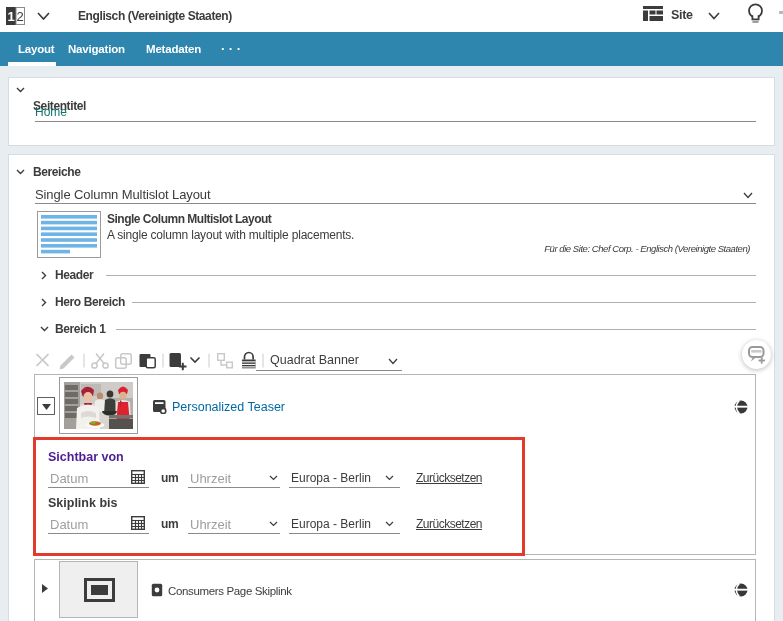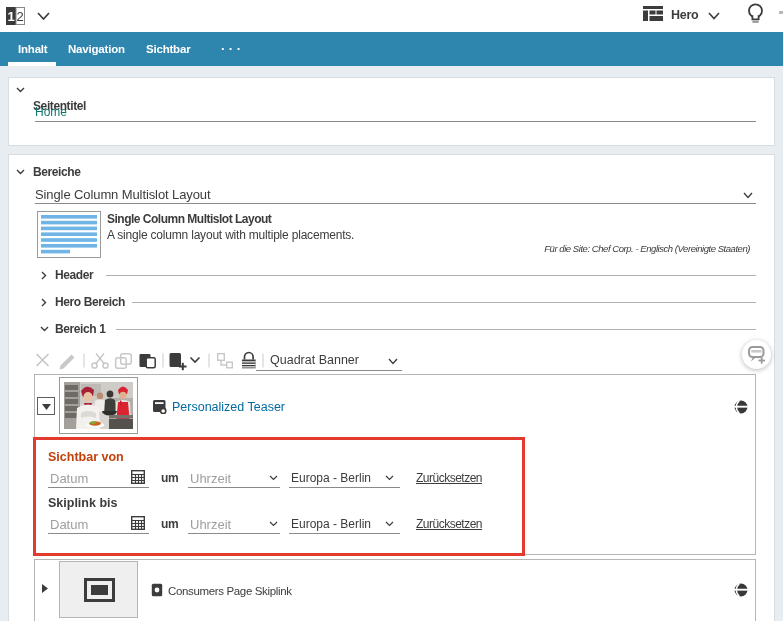--- a/index.html
+++ b/index.html
@@ -19,42 +19,43 @@
 <div id="topbar">
   <svg class="abs" style="left:6px;top:7px" width="19" height="18" viewBox="0 0 19 18">
     <rect x="0" y="0" width="10" height="18" fill="#3a3a3a"></rect>
     <rect x="10" y="0.5" width="8.5" height="17" fill="#fff" stroke="#8a8a8a"></rect>
     <text x="5" y="14" font-size="13" font-weight="bold" fill="#fff" text-anchor="middle">1</text>
     <text x="14.2" y="14" font-size="13" fill="#3a3a3a" text-anchor="middle">2</text>
   </svg>
   <svg class="abs" style="left:37px;top:12px" width="13" height="8" viewBox="0 0 13 8">
       <polyline points="1,1 6.5,7 12,1" fill="none" stroke="#3c3c3c" stroke-width="1.7"></polyline>
     </svg>
+  <div class="abs bold" style="left:78px;top:9px;font-size:12px;letter-spacing:-0.4px;color:#3c3c3c">Englisch (Vereinigte Staaten)</div>
   <svg class="abs" style="left:643px;top:6px" width="20" height="15" viewBox="0 0 20 15">
     <rect x="0" y="0" width="20" height="3" fill="#3c3c3c"></rect>
     <rect x="0" y="4.5" width="5" height="10.5" fill="#3c3c3c"></rect>
     <rect x="6.5" y="4.5" width="6" height="4" fill="#3c3c3c"></rect>
     <rect x="13.5" y="4.5" width="6.5" height="4" fill="#3c3c3c"></rect>
     <rect x="6.5" y="10" width="13.5" height="5" fill="#3c3c3c"></rect>
   </svg>
-  <div class="abs bold" style="left:671px;top:8px;font-size:12.5px;letter-spacing:-0.3px;color:#3c3c3c">Hero</div>
+  <div class="abs bold" style="left:671px;top:8px;font-size:12.5px;letter-spacing:-0.3px;color:#3c3c3c">Site</div>
   <svg class="abs" style="left:708px;top:12px" width="12" height="8" viewBox="0 0 12 8">
       <polyline points="1,1 6,6.5 11,1" fill="none" stroke="#3c3c3c" stroke-width="1.6"></polyline>
     </svg>
   <svg class="abs" style="left:747px;top:3px" width="17" height="21" viewBox="0 0 17 21">
     <circle cx="8.5" cy="7.8" r="6.5" fill="none" stroke="#3c3c3c" stroke-width="1.8"></circle>
     <path d="M5.4 12.2 L5.4 16.4 L11.6 16.4 L11.6 12.2" fill="#fff" stroke="#3c3c3c" stroke-width="1.8"></path>
     <line x1="5.4" y1="18.8" x2="11.6" y2="18.8" stroke="#9a9a9a" stroke-width="2.2"></line>
   </svg>
   <div class="abs" style="left:779px;top:11px;width:4px;height:3px;background:#b9b9b9"></div>
 </div>
 <div id="tabbar">
-  <div class="tab" style="left:18px">Inhalt</div>
+  <div class="tab" style="left:18px">Layout</div>
   <div class="tab" style="left:68px">Navigation</div>
-  <div class="tab" style="left:146px">Sichtbar</div>
+  <div class="tab" style="left:146px">Metadaten</div>
   <div class="tab" style="left:221px;letter-spacing:3.5px;font-size:13px">···</div>
 </div>
 <div id="underline"></div>
 
 <div class="card" style="top:77px;height:69px;">
   <svg class="abs" style="left:7px;top:9px" width="9" height="6" viewBox="0 0 9 6">
       <polyline points="1,1 4.5,4.5 8,1" fill="none" stroke="#3c3c3c" stroke-width="1.4"></polyline>
     </svg>
   <div class="abs lbl" style="left:24px;top:5px;margin-top:16px;">Seitentitel</div>
   <div class="abs" style="left:26px;top:27px;font-size:12px;color:#0f766e">Home</div>
@@ -228,21 +229,21 @@
   <div class="abs" style="left:163px;top:245px;font-size:12.5px;color:#0369a1">Personalized Teaser</div>
 
   <svg class="abs" style="left:725px;top:245px" width="14" height="14" viewBox="0 0 14 14">
     <circle cx="7" cy="7" r="6.5" fill="#38383a"></circle>
     <line x1="0" y1="6.7" x2="14" y2="6.7" stroke="#fff" stroke-width="1.9"></line>
     <path d="M5.3 0.6 A8.5 8.5 0 0 0 5.3 13.4" fill="none" stroke="#fff" stroke-width="1.4"></path>
   </svg>
 
   <div class="abs" style="left:24px;top:282px;width:492px;height:119px;border:3px solid #e23b2e;"></div>
 
-  <div class="abs bold" style="left:39px;top:295px;font-size:12.5px;color:#c2410c">Sichtbar von</div>
+  <div class="abs bold" style="left:39px;top:295px;font-size:12.5px;color:#4c1d95">Sichtbar von</div>
   <div class="abs ph" style="left:41px;top:316px;font-size:13px;">Datum</div>
   <svg class="abs" style="left:122px;top:315px" width="14" height="14" viewBox="0 0 14 14">
     <rect x="0.7" y="0.7" width="12.6" height="12.6" fill="none" stroke="#3c3c3c" stroke-width="1.4"></rect>
     <g stroke="#3c3c3c" stroke-width="1.1">
       <line x1="1" y1="4.5" x2="13" y2="4.5"></line>
         <line x1="1" y1="7.5" x2="13" y2="7.5"></line>
         <line x1="1" y1="10.5" x2="13" y2="10.5"></line>
       <line x1="4.5" y1="4" x2="4.5" y2="13"></line>
         <line x1="7.5" y1="4" x2="7.5" y2="13"></line>
         <line x1="10.5" y1="4" x2="10.5" y2="13"></line>

